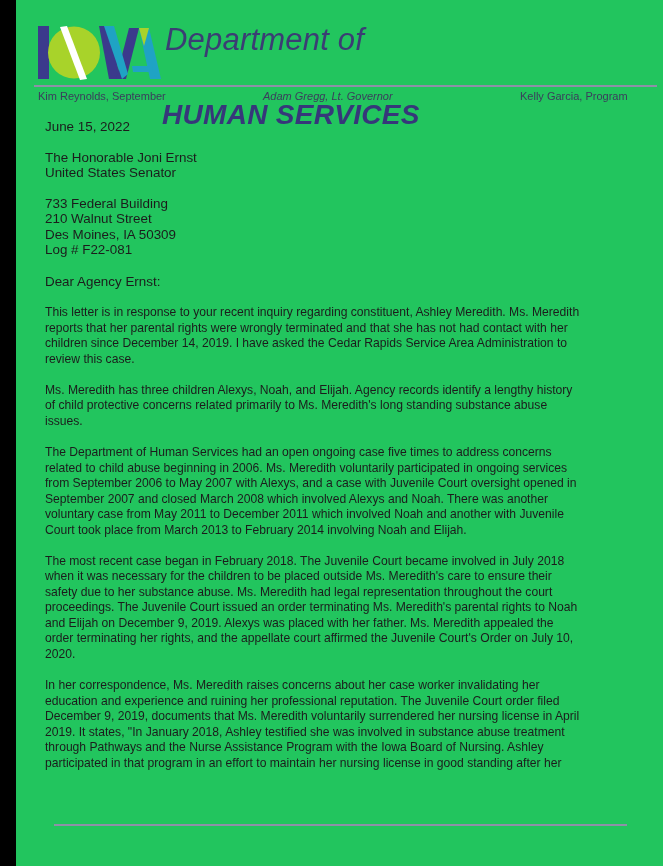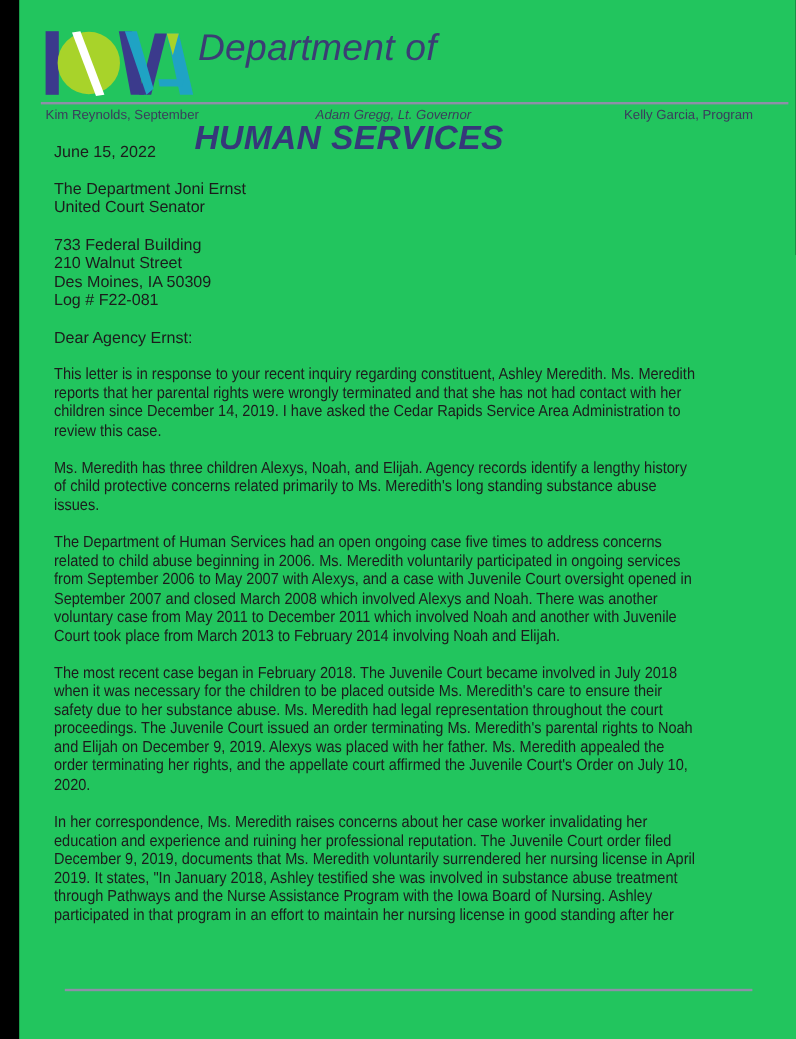--- a/index.html
+++ b/index.html
@@ -76,22 +76,22 @@
   <div class="dept-line2">HUMAN SERVICES</div>
 
   <div class="head-rule"></div>
 
   <div class="names name-gov">Kim Reynolds, September</div>
   <div class="names name-lt">Adam Gregg, Lt. Governor</div>
   <div class="names name-dir">Kelly Garcia, Program</div>
 
   <div class="line" style="top:119px">June 15, 2022</div>
 
-  <div class="line" style="top:150px">The Department Joni Ernst</div>
-  <div class="line" style="top:165px">United Court Senator</div>
+  <div class="line" style="top:150px">The Honorable Joni Ernst</div>
+  <div class="line" style="top:165px">United States Senator</div>
   <div class="line" style="top:196px">733 Federal Building</div>
   <div class="line" style="top:211px">210 Walnut Street</div>
   <div class="line" style="top:227px">Des Moines, IA 50309</div>
   <div class="line" style="top:242px">Log # F22-081</div>
 
   <div class="line" style="top:274px">Dear Agency Ernst:</div>
 
   <div>
     <div class="line cond" style="top:304px">This letter is in response to your recent inquiry regarding constituent, Ashley Meredith. Ms. Meredith</div>
     <div class="line cond" style="top:320px">reports that her parental rights were wrongly terminated and that she has not had contact with her</div>

